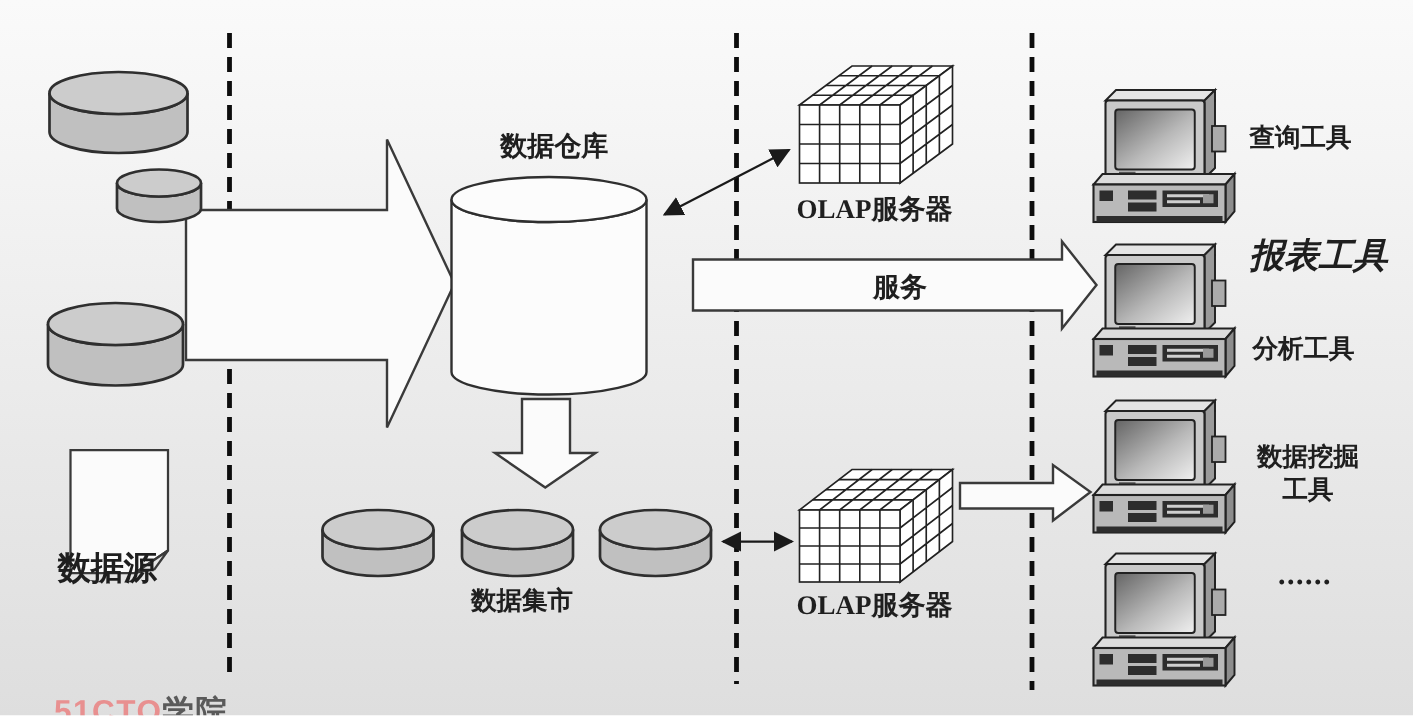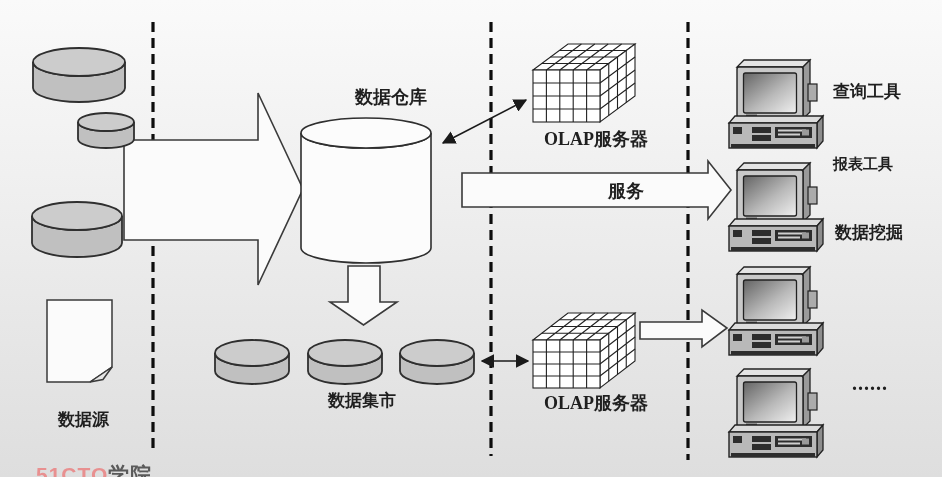--- a/index.html
+++ b/index.html
@@ -11,21 +11,21 @@
     font-family:"Liberation Serif", serif;
   }
   .stage svg.layer{position:absolute;left:0;top:0;}
   .lbl{
     position:absolute;
     font-family:"Liberation Serif", serif;
     font-weight:bold;
     color:#1f1f1f;
     white-space:nowrap;
   }
-  .center{text-align:right;}
+  .center{text-align:center;}
   .watermark{
     position:absolute;
     left:36px;top:464px;
     font-family:"Liberation Sans", sans-serif;
     font-weight:bold;
     font-size:21px;line-height:21px;
     letter-spacing:1px;
     white-space:nowrap;
   }
   .watermark .brand{color:#e89090;}
@@ -146,26 +146,30 @@
 
 
   <div class="lbl center" style="left:518px;top:127px;width:130px;font-size:18px;">OLAP服务器</div>
 
   <div class="lbl center" style="left:556px;top:179px;width:88px;font-size:18px;">服务</div>
 
   <div class="lbl center" style="left:300px;top:389px;width:96px;font-size:17px;">数据集市</div>
 
   <div class="lbl center" style="left:518px;top:391px;width:130px;font-size:18px;">OLAP服务器</div>
 
-  <div class="lbl center" style="left:34px;top:408px;width:75px;font-size:17px;">数据源</div>
+  <div class="lbl center" style="left:34px;top:364px;width:75px;font-size:22px;">数据源</div>
 
   <div class="lbl" style="left:833px;top:80px;font-size:17px;text-align:right;">查询工具</div>
-  <div class="lbl" style="left:833px;top:155px;font-size:15px;">报表工具</div>
-  <div class="lbl" style="left:835px;top:221px;font-size:17px;">数据挖掘</div>
+  <div class="lbl" style="left:833px;top:155px;font-size:23px;font-style:italic;">报表工具</div>
+  <div class="lbl" style="left:835px;top:221px;font-size:17px;">分析工具</div>
 
+  <div class="lbl center" style="left:833px;top:294px;width:78px;font-size:17px;line-height:22px;">
+    <div>数据挖掘</div>
+    <div>工具</div>
+  </div>
 
   <div class="lbl" style="left:852px;top:372px;font-size:20px;letter-spacing:1px;">......</div>
 
   <div class="watermark">
     <span class="brand">51CTO</span><span class="suffix">学院</span>
   </div>
 
 </div>
 
 </body></html>

